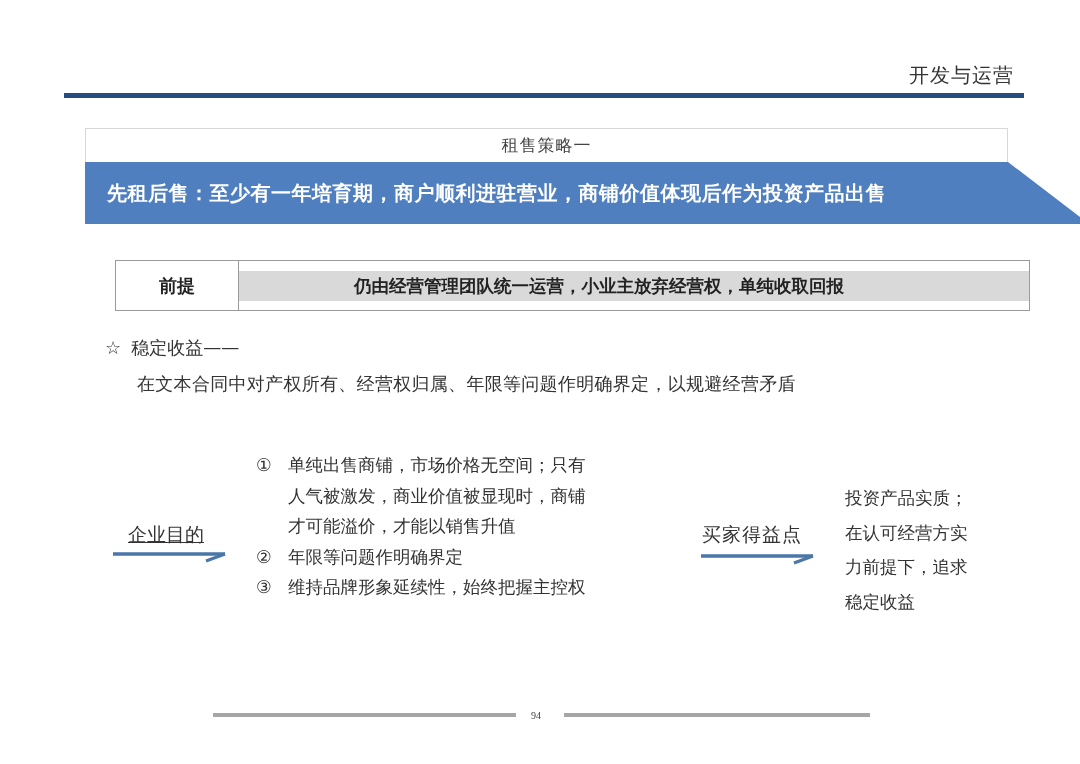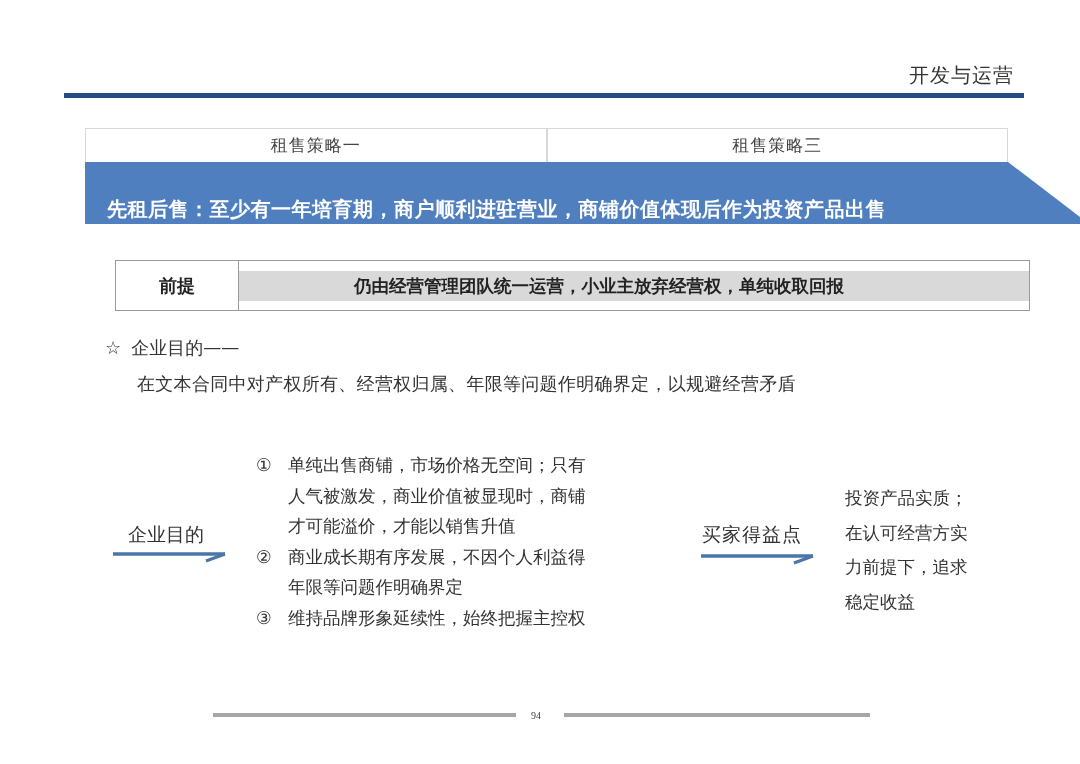--- a/index.html
+++ b/index.html
@@ -28,21 +28,21 @@
   }
   .tab.active {
     background: #f0f0f0; border: 2px solid #3d5f85; border-bottom: none;
   }
 
   .banner {
     position: absolute; left: 85px; top: 162px; width: 995px; height: 62px;
   }
   .banner svg { position: absolute; left: 0; top: 0; }
   .banner-text {
-    position: absolute; left: 22px; top: 16px; height: 62px; display: flex; align-items: center;
+    position: absolute; left: 22px; top: 0; height: 62px; display: flex; align-items: center;
     font-family: "DejaVu Sans", sans-serif; font-weight: bold; font-size: 20px; color: #fff;
     letter-spacing: 0.5px;
   }
 
   .premise {
     position: absolute; left: 91px; top: 260px; width: 915px; height: 51px;
     border: 1px solid #9a9a9a; display: flex; margin-left: 24px;
   }
   .premise-label {
     width: 123px; border-right: 1px solid #9a9a9a; display: flex; align-items: center; justify-content: center;
@@ -59,21 +59,21 @@
 
   .legal-heading {
     position: absolute; left: 105px; top: 336px; font-size: 18px; color: #333;
   }
   .legal-heading .star { margin-right: 10px; }
   .legal-body {
     position: absolute; left: 137px; top: 372px; font-size: 18px; color: #333; letter-spacing: 0.3px;
   }
 
   .goal-label {
-    position: absolute; left: 128px; top: 522px; font-size: 19px; color: #333;
+    position: absolute; left: 128px; top: 522px; font-size: 19px; color: #333; text-decoration: underline;
   }
   .arrow1 { position: absolute; left: 113px; top: 548px; }
 
   .goal-list {
     position: absolute; left: 256px; top: 450px; font-size: 17.5px; color: #333; line-height: 30.5px;
   }
   .goal-list .item { display: flex; }
   .goal-list .num { width: 32px; flex-shrink: 0; }
   .goal-list .lines div { white-space: nowrap; }
 
@@ -100,39 +100,38 @@
   }
 </style>
 </head>
 <body>
 
 <div class="section-title">开发与运营</div>
 <div class="header-rule"></div>
 
 <div class="tabs">
   <div class="tab">租售策略一</div>
-  <div class="tab">租售策略三</div>
 </div>
 
 <div class="banner">
   <svg width="995" height="62">
     <polygon points="0,0 923,0 995,55 995,62 0,62" fill="#4f7fbf"></polygon>
   </svg>
   <div class="banner-text">先租后售：至少有一年培育期，商户顺利进驻营业，商铺价值体现后作为投资产品出售</div>
 </div>
 
 <div class="premise">
   <div class="premise-label">前提</div>
   <div class="premise-content">
     <div class="premise-bar">仍由经营管理团队统一运营，小业主放弃经营权，单纯收取回报</div>
   </div>
 </div>
 
 <div class="legal-heading">
-  <span class="star">☆</span><span>企业目的——</span>
+  <span class="star">☆</span><span>稳定收益——</span>
 </div>
 <div class="legal-body">在文本合同中对产权所有、经营权归属、年限等问题作明确界定，以规避经营矛盾</div>
 
 <div class="goal-label">企业目的</div>
 <svg class="arrow1" width="118" height="16">
   <line x1="0" y1="6" x2="112" y2="6" stroke="#4a76a8" stroke-width="3.5"></line>
   <line x1="112" y1="6" x2="93" y2="13" stroke="#4a76a8" stroke-width="3"></line>
 </svg>
 
 <div class="goal-list">
@@ -140,21 +139,20 @@
     <span class="num">①</span>
     <div class="lines">
       <div>单纯出售商铺，市场价格无空间；只有</div>
       <div>人气被激发，商业价值被显现时，商铺</div>
       <div>才可能溢价，才能以销售升值</div>
     </div>
   </div>
   <div class="item">
     <span class="num">②</span>
     <div class="lines">
-      <div>商业成长期有序发展，不因个人利益得</div>
       <div>年限等问题作明确界定</div>
     </div>
   </div>
   <div class="item">
     <span class="num">③</span>
     <div class="lines">
       <div>维持品牌形象延续性，始终把握主控权</div>
     </div>
   </div>
 </div>

